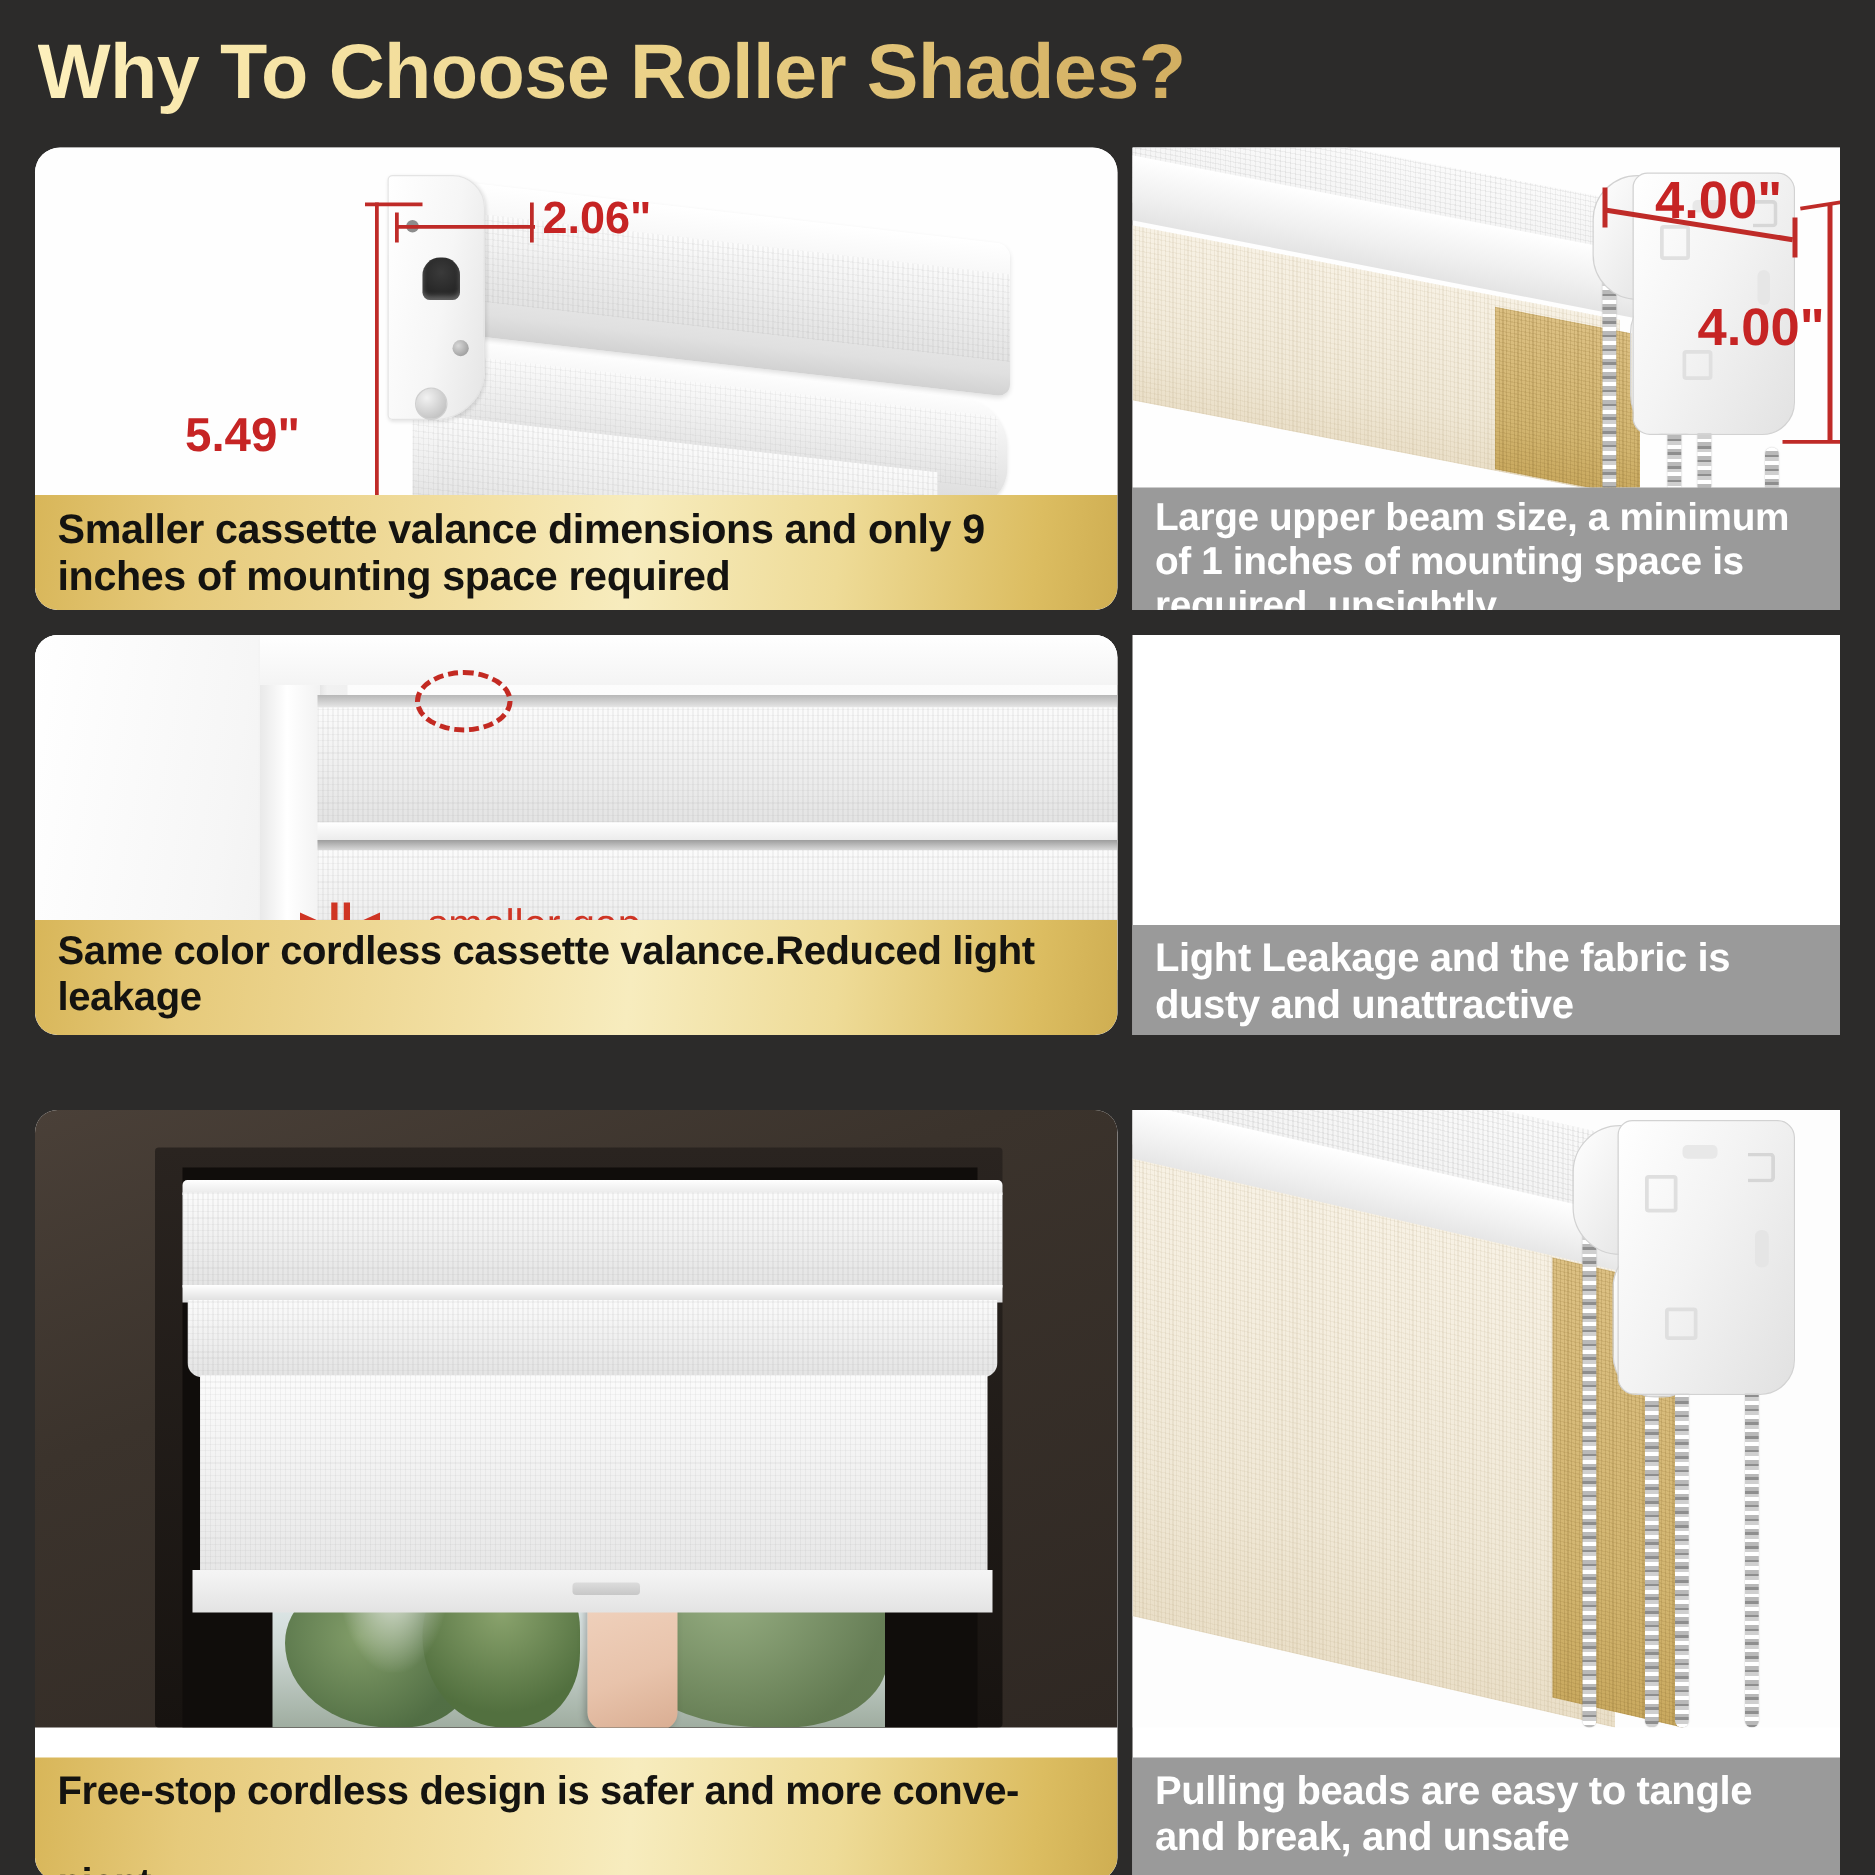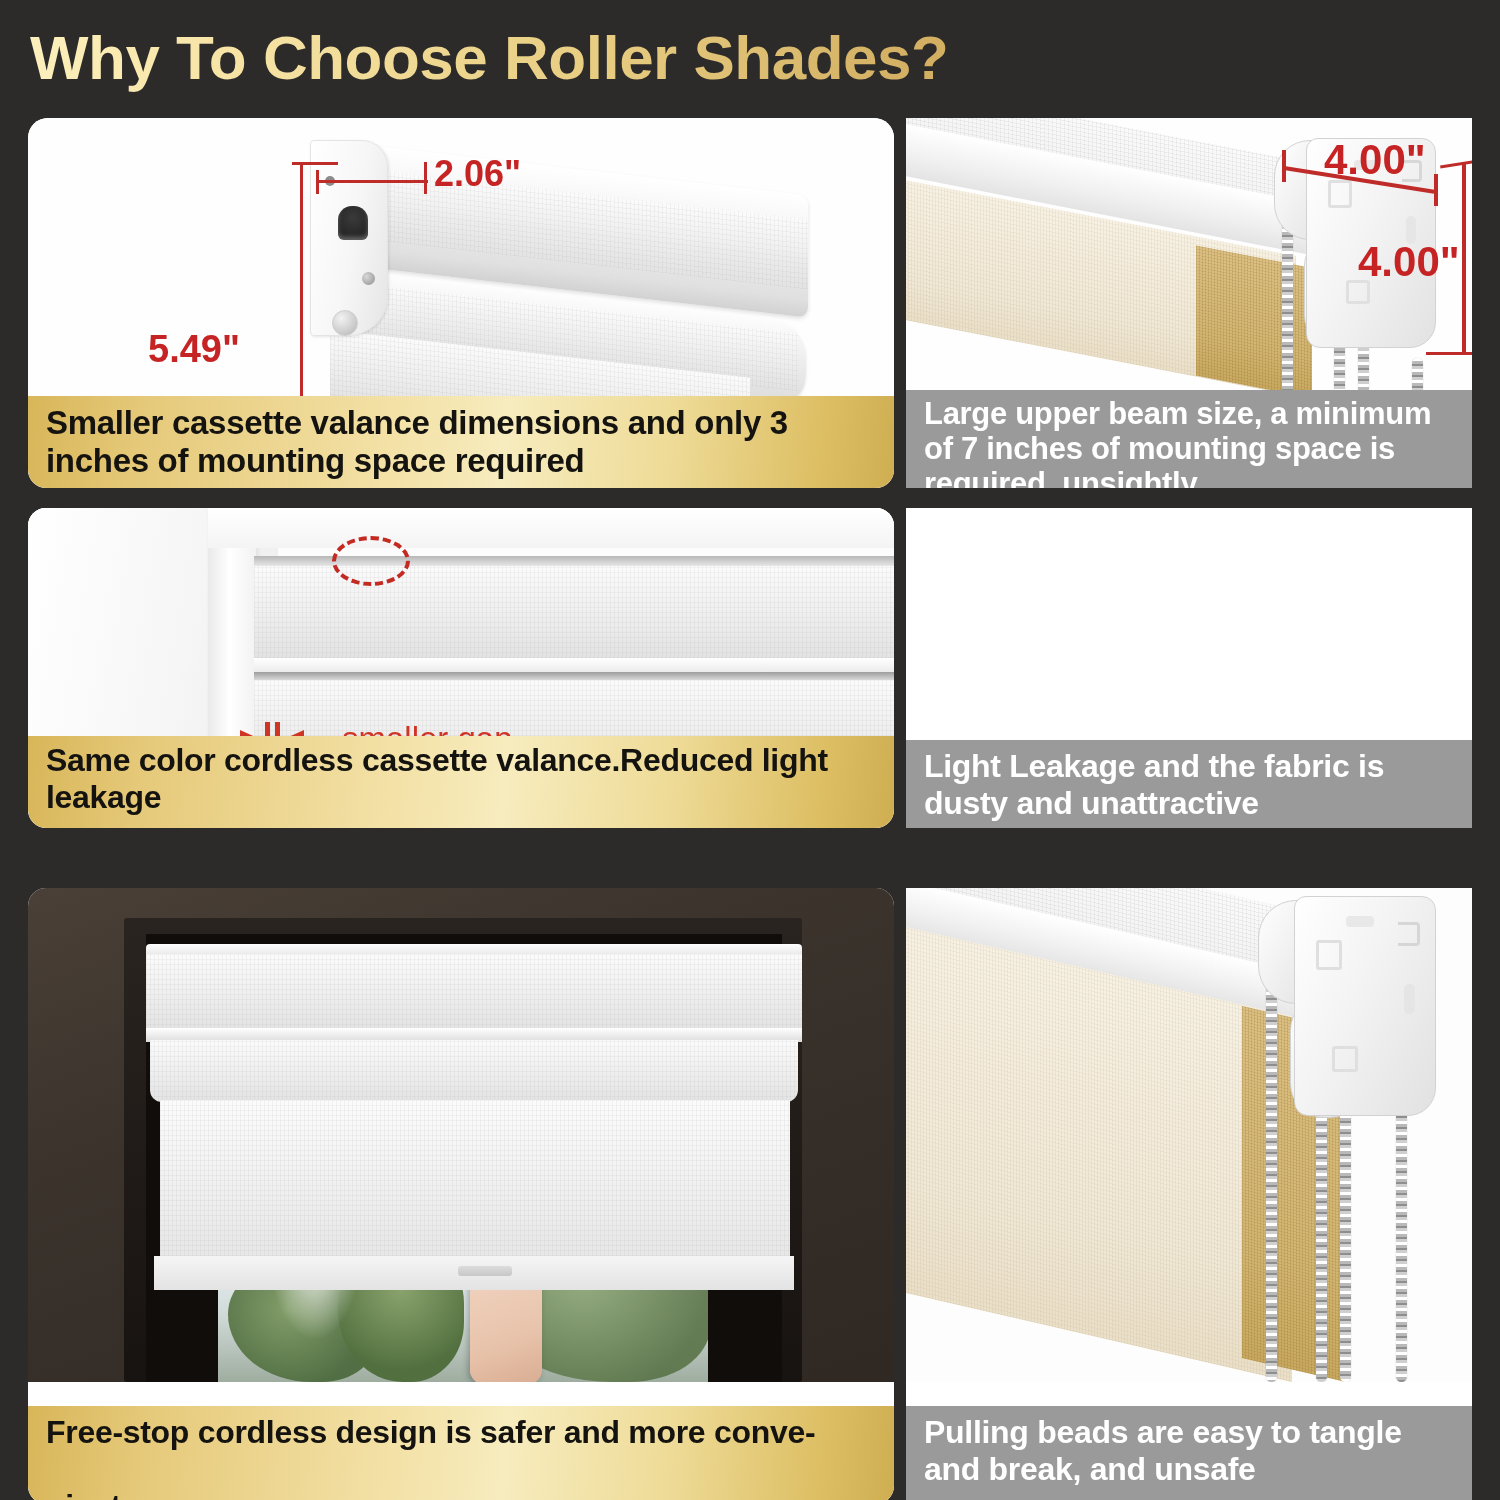--- a/index.html
+++ b/index.html
@@ -153,21 +153,21 @@
     <div class="rline" style="left:396px;top:44px;width:3px;height:32px;"></div>
     <div class="dim-txt" style="left:406px;top:35px;font-size:36px;">2.06"</div>
 
     <div class="rline" style="left:272px;top:44px;width:3px;height:288px;"></div>
     <div class="rline" style="left:264px;top:44px;width:46px;height:3px;"></div>
 
     <div class="dim-txt" style="left:120px;top:210px;font-size:38px;">5.49"</div>
   </div>
 
   <div class="cap cap-gold cap-l1" style="height:92px;align-items:flex-start;padding-top:8px;">
-    <span>Smaller cassette valance dimensions and only 3 inches of mounting space required</span>
+    <span>Smaller cassette valance dimensions and only 9 inches of mounting space required</span>
   </div>
 </div>
 
 <div class="panel pR r1">
   <div class="media" style="height:272px;background:#fefefe;">
 
     <div class="wood fab-mesh" style="left:-30px;top:48px;width:450px;height:78px;transform:skewY(11deg);transform-origin:right top;border-radius:3px;"></div>
     <div class="wood fab-mesh" style="left:-30px;top:88px;width:450px;height:52px;transform:skewY(11deg);transform-origin:right top;
                 background:linear-gradient(180deg,#ffffff,#f0f0f0 60%,#e4e4e4);"></div>
     <div class="wood fab-cream" style="left:-40px;top:138px;width:430px;height:140px;transform:skewY(11deg);transform-origin:right top;"></div>
@@ -193,21 +193,21 @@
     <div class="rline" style="left:528px;top:56px;width:4px;height:32px;"></div>
     <div class="dim-txt" style="left:418px;top:18px;font-size:42px;">4.00"</div>
 
     <div class="rline" style="left:556px;top:46px;width:4px;height:190px;"></div>
     <div class="rline" style="left:534px;top:44px;width:44px;height:3px;transform:rotate(-9deg);"></div>
     <div class="rline" style="left:520px;top:234px;width:58px;height:3px;"></div>
     <div class="dim-txt" style="left:452px;top:120px;font-size:42px;">4.00"</div>
   </div>
 
   <div class="cap cap-gray cap-l3" style="height:98px;align-items:flex-start;padding-top:6px;">
-    <span>Large upper beam size, a minimum of 7 inches of mounting space is required, unsightly</span>
+    <span>Large upper beam size, a minimum of 1 inches of mounting space is required, unsightly</span>
   </div>
 </div>
 
 <div class="panel pL r2">
   <div class="media" style="height:268px;background:linear-gradient(180deg,#fdfdfd,#f7f7f7);">
 
     <div style="position:absolute;left:0;top:0;width:250px;height:268px;
                 background:linear-gradient(100deg,#ffffff,#f6f6f6 60%,#ededed);"></div>
     <div style="position:absolute;left:180px;top:0;width:48px;height:268px;
                 background:linear-gradient(90deg,#e9e9e9,#ffffff 45%,#f2f2f2);

